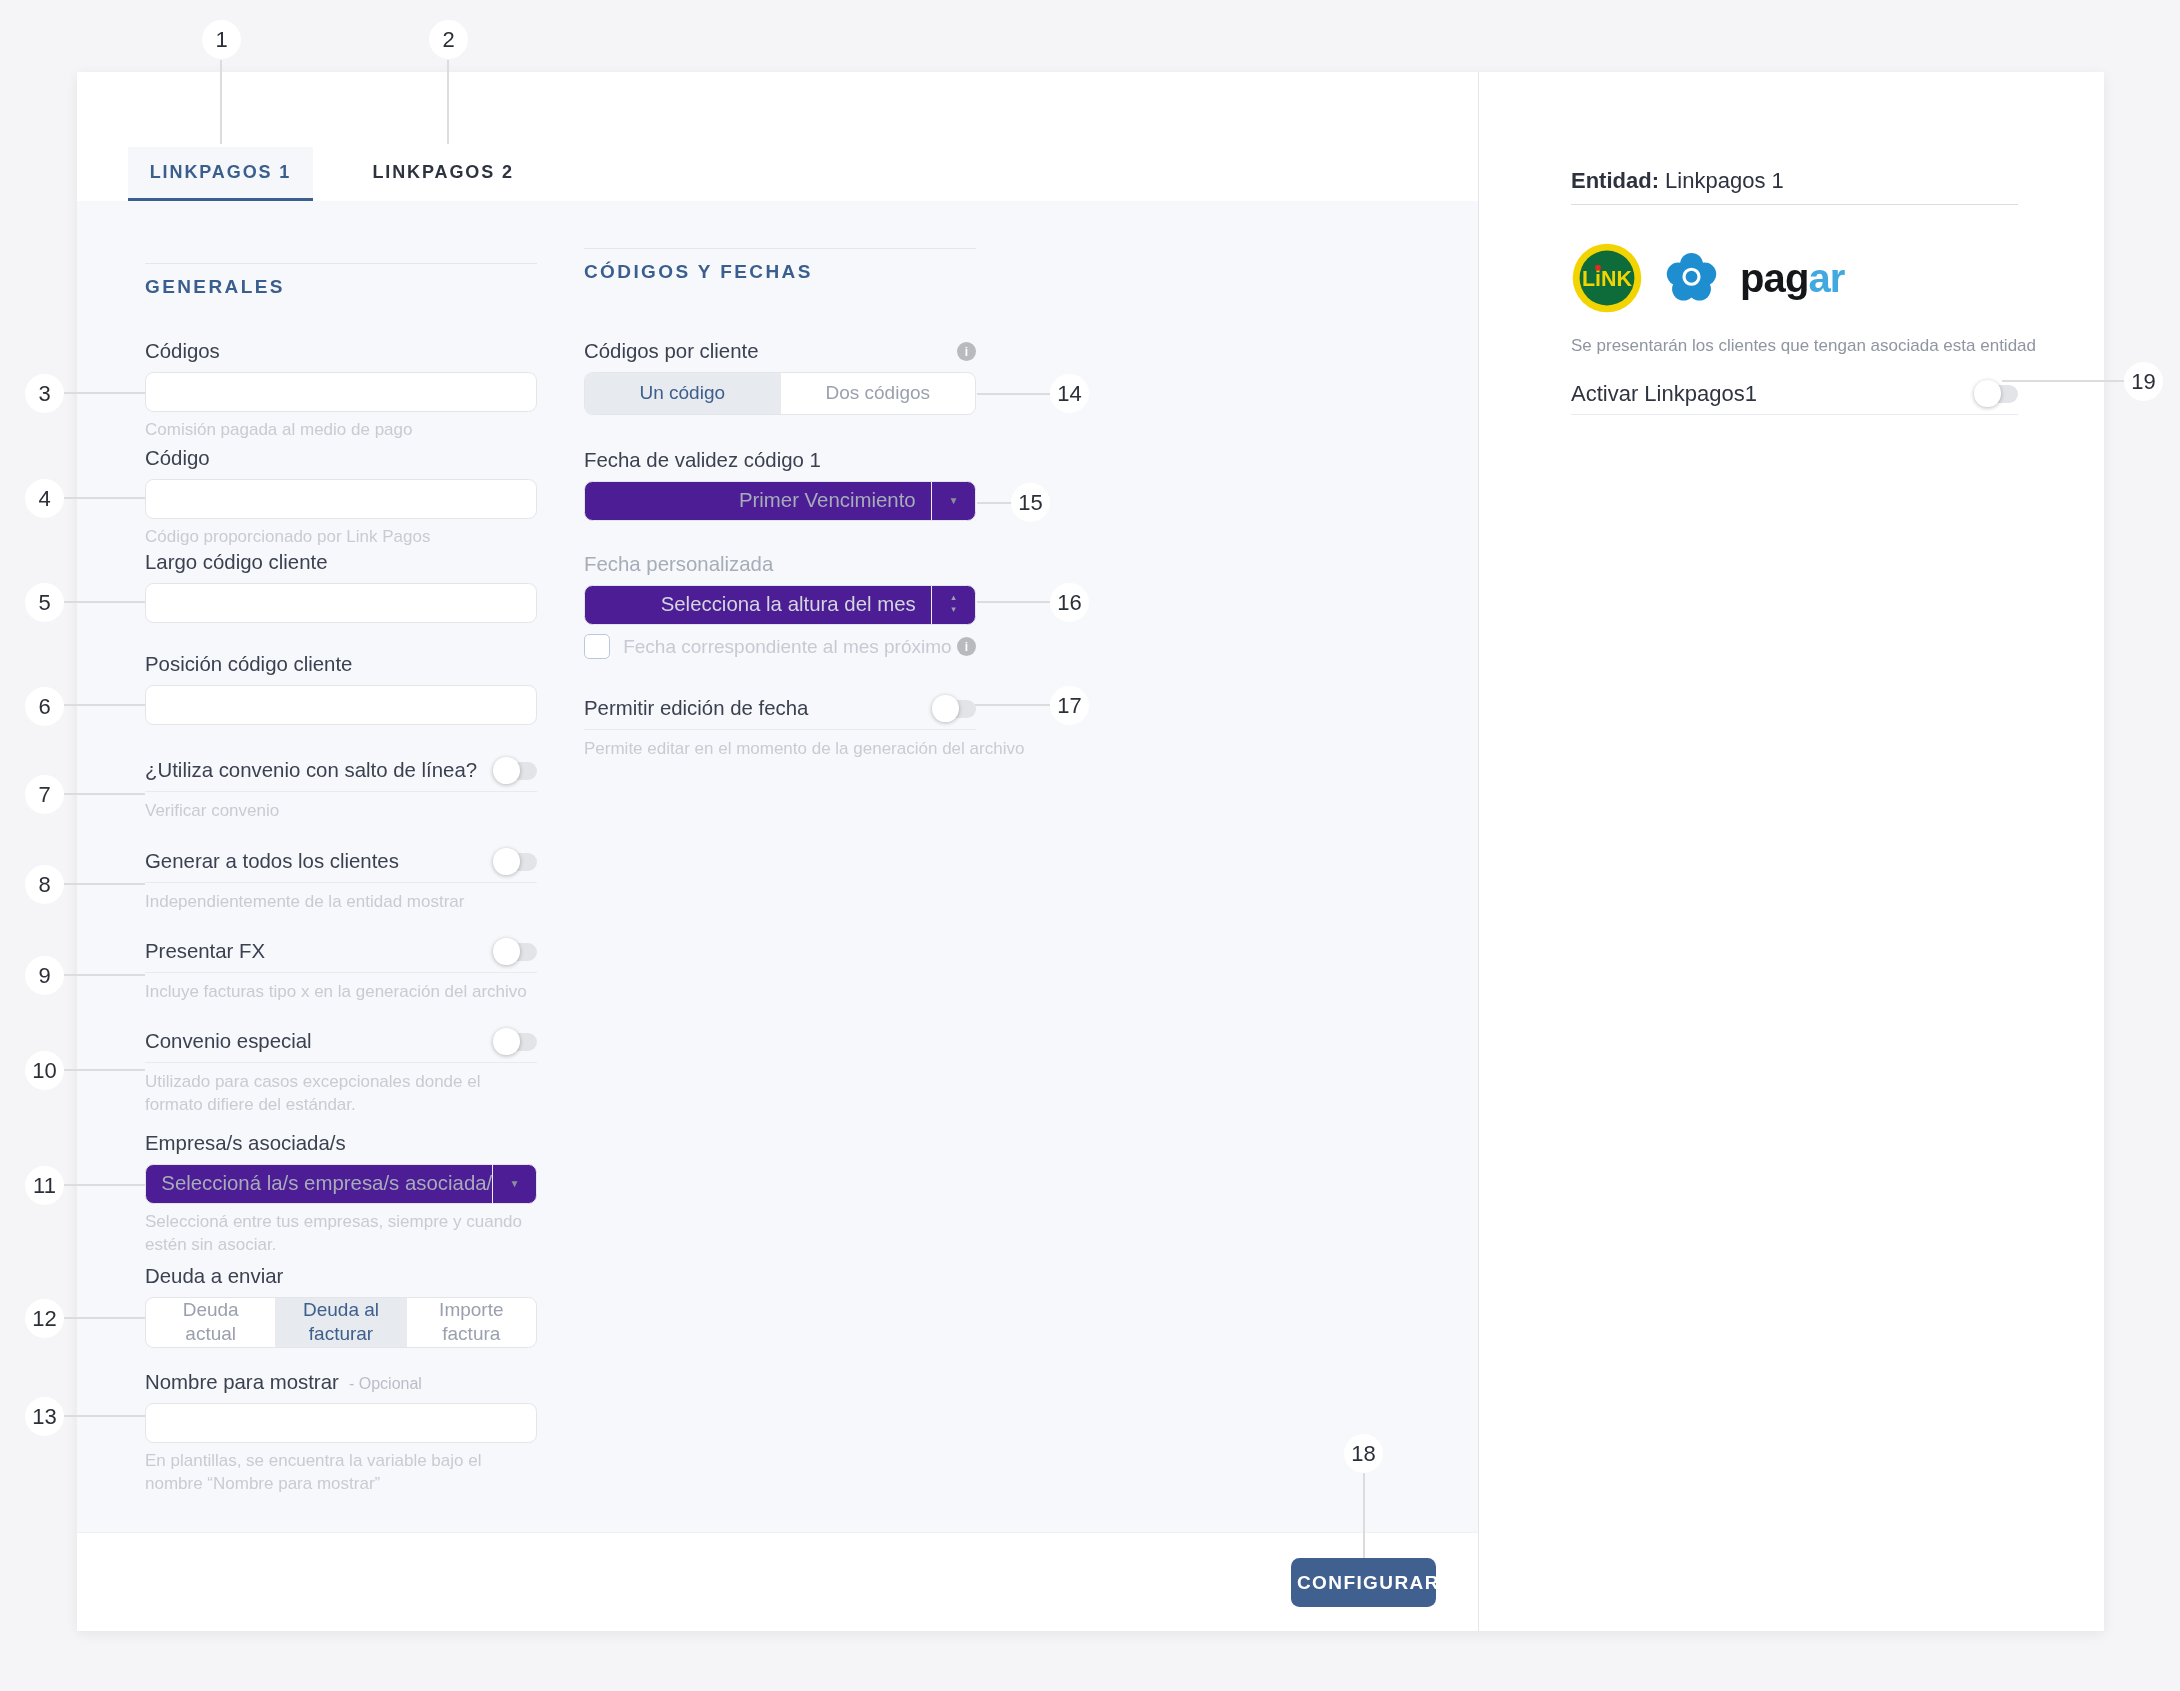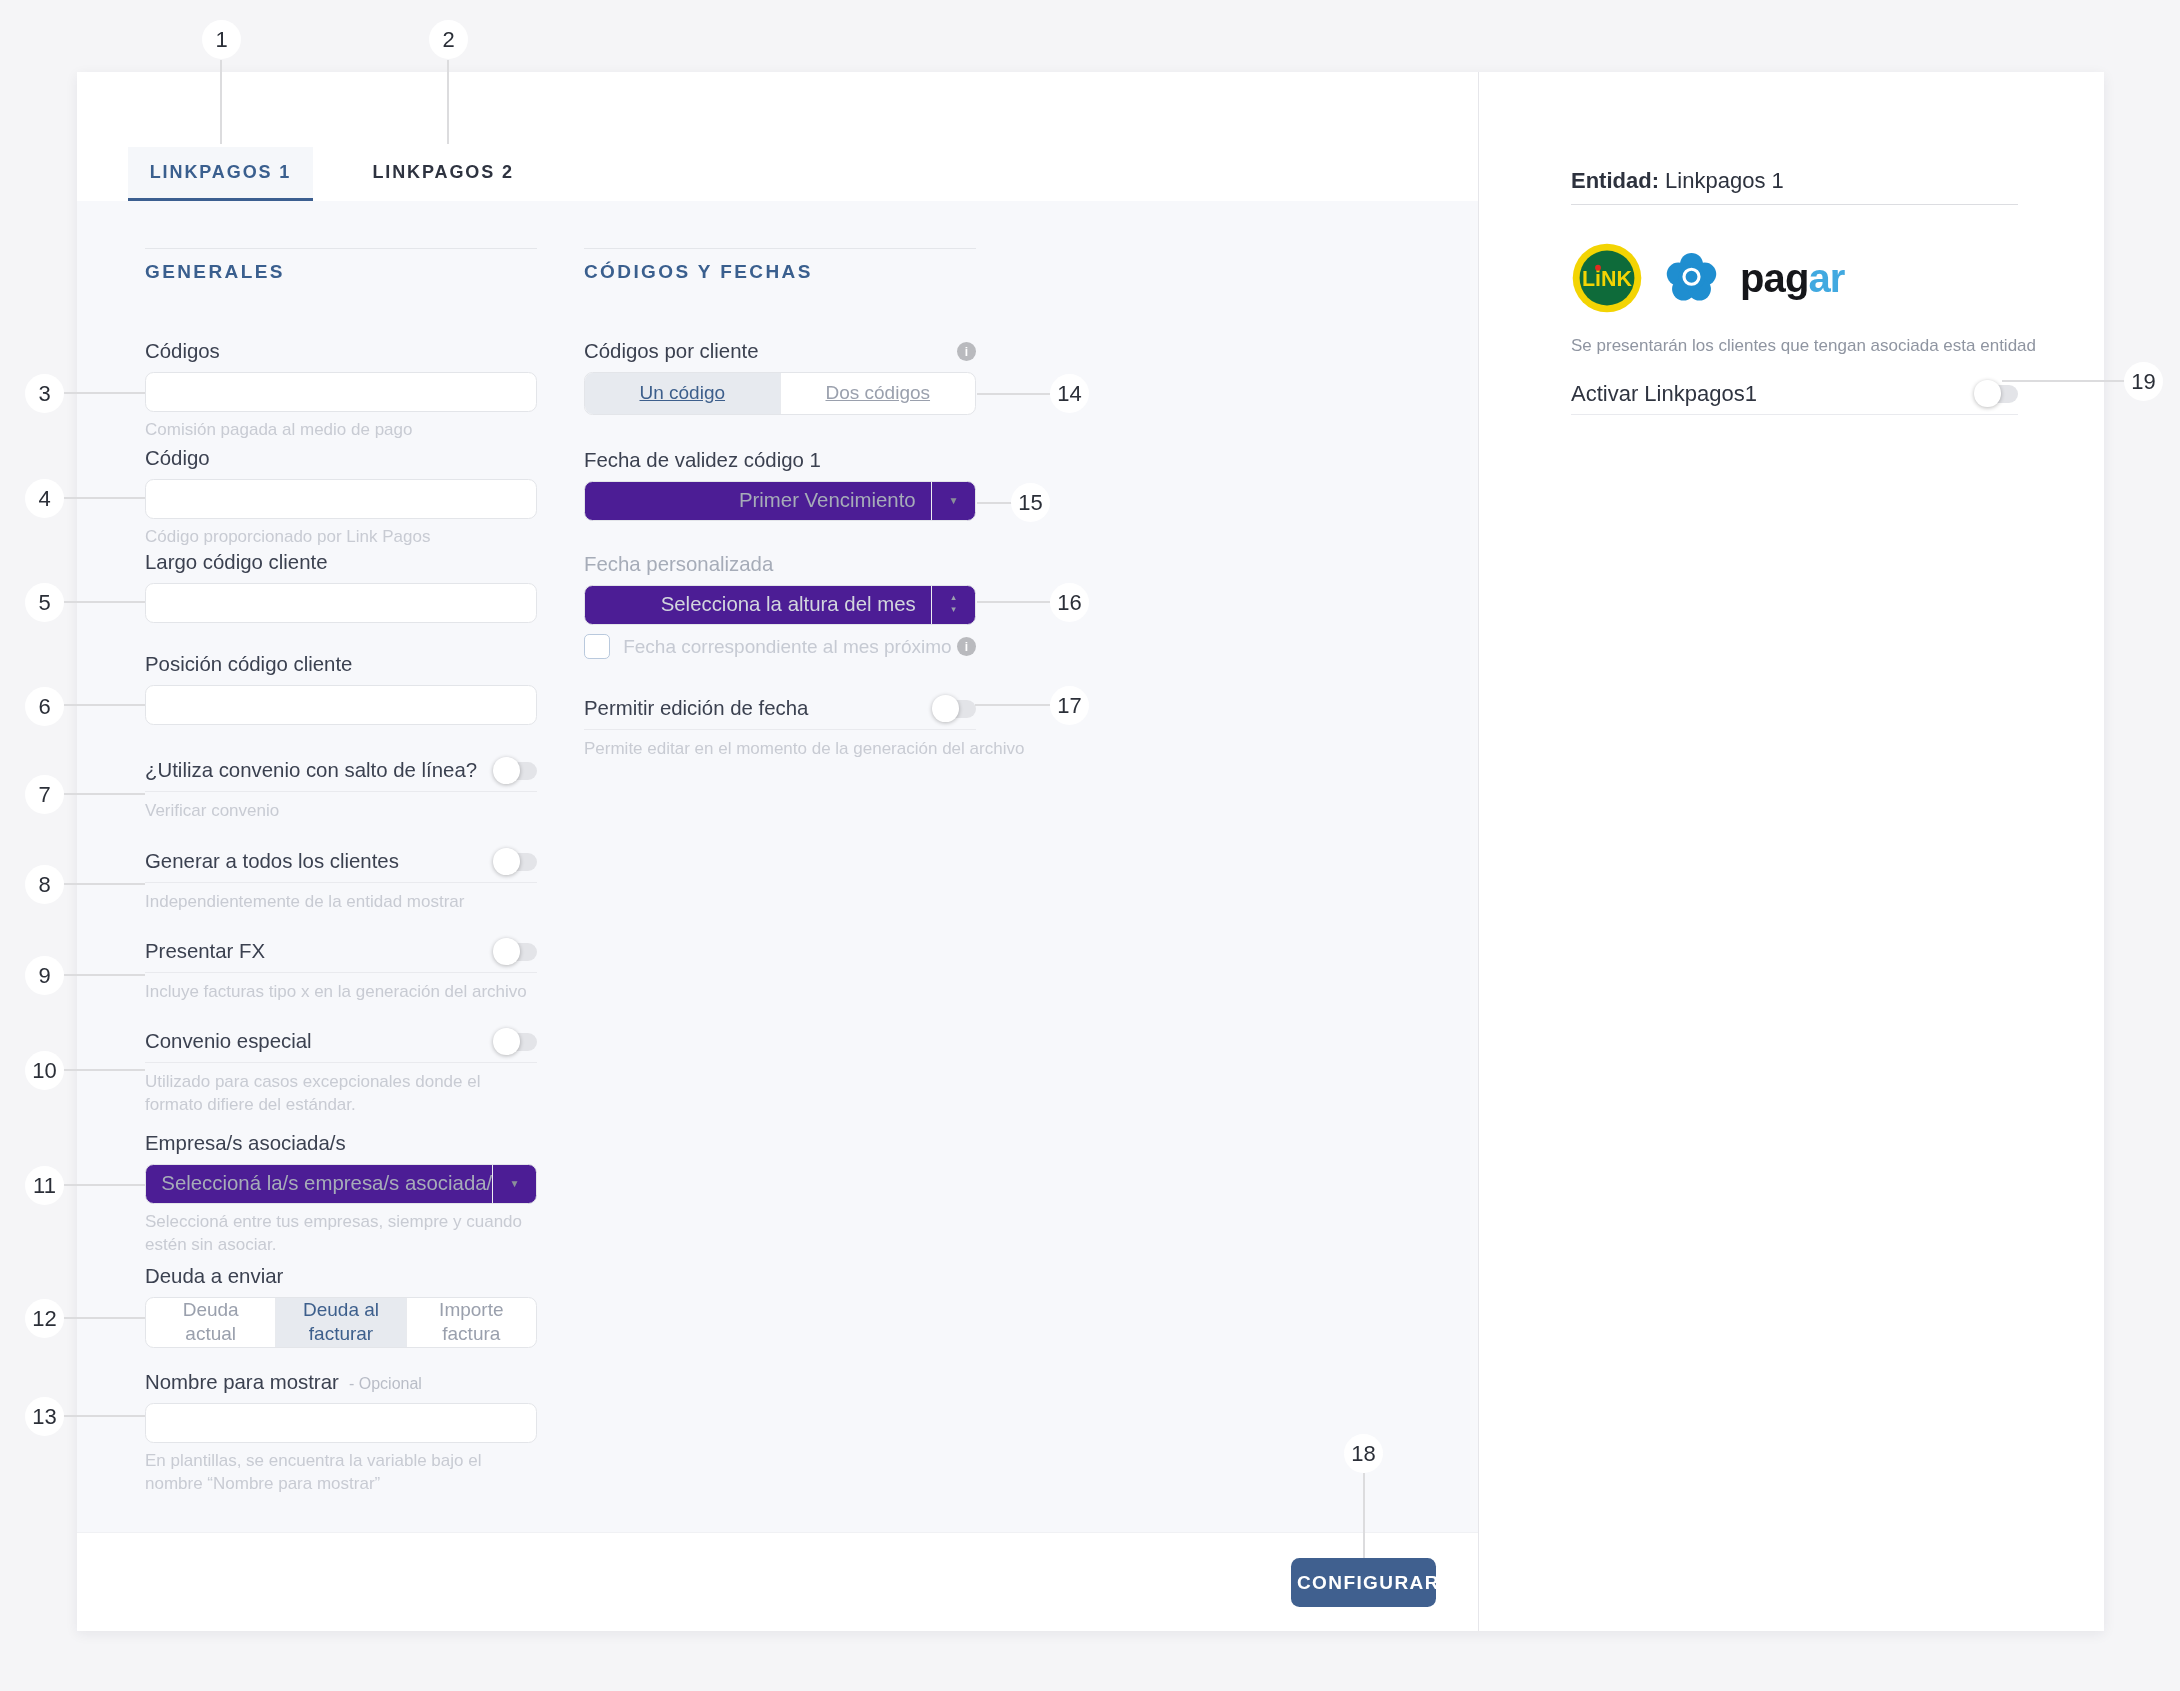--- a/index.html
+++ b/index.html
@@ -37,21 +37,21 @@
   .sel .ph.dim{color:#d2d6dd;}
   .selbox{width:43px;align-self:stretch;border-left:0.9px solid #edeef2;display:flex;align-items:center;justify-content:center;flex:0 0 auto;}
   .caret{font-size:10.2px;color:#8a8f99;}
   .spin{display:flex;flex-direction:column;align-items:center;gap:4.3px;font-size:7.7px;color:#9aa0ad;line-height:.9;}
   
   .seg{display:flex;border:0.9px solid #e3e5e9;border-radius:8.5px;overflow:hidden;background:#fff;}
   .seg .cell{flex:1;display:flex;align-items:center;justify-content:center;text-align:center;font-size:19px;line-height:1.25;color:#9aa0ad;padding:0 17px;cursor:pointer;}
   .seg .cell + .cell{border-left:0.9px solid #e8eaee;}
   .seg .cell.on{background:#e7eaef;color:#3d5f8c;}
   .seg.h58 .cell{height:49px;}
-  .seg.h48 .cell{height:41px;text-decoration:underline;}
+  .seg.h48 .cell{height:41px;}
   
   .cbrow{display:flex;align-items:center;margin-top:9.4px;}
   .cb{box-sizing:border-box;width:25.6px;height:25.6px;border:1.7px solid #b9c9dd;border-radius:5.1px;background:#fff;flex:0 0 auto;cursor:pointer;}
   .cblbl{flex:1;font-size:19px;color:#c6cad3;margin-left:13.6px;}
   .info{width:19px;height:19px;border-radius:50%;background:#b9babe;color:#fff;font-size:12px;font-weight:bold;display:flex;align-items:center;justify-content:center;flex:0 0 auto;}
   
   .footer{position:absolute;left:0;bottom:0;width:100%;height:98px;background:#fff;border-top:0.9px solid #f0f1f4;}
   .btn{position:absolute;right:42px;top:25px;width:145px;height:49px;border:none;border-radius:8.5px;background:#40608f;color:#fff;font-size:19px;font-weight:bold;letter-spacing:1.4px;font-family:"Liberation Sans",sans-serif;cursor:pointer;}
   
   .panel{position:absolute;left:1401px;top:0;width:626px;height:100%;background:#fff;border-left:0.9px solid #e6e6ea;box-sizing:border-box;padding:96px 86px 0 92px;}
@@ -75,21 +75,21 @@
   <div class="main">
 
     <div class="tabs">
       <div class="tab active">LINKPAGOS 1</div>
       <div class="tab plain">LINKPAGOS 2</div>
     </div>
 
     <div class="content">
 
       <div class="col col-left">
-        <div class="grp" style="top:47px">
+        <div class="grp" style="top:62px">
           <div class="sec-div"></div>
           <div class="sec-title">GENERALES</div>
         </div>
 
         <div class="grp" style="top:139px">
           <div class="lbl">Códigos</div>
           <input class="inp" type="text" value="" style="">
           <div class="hlp nowrap">Comisión pagada al medio de pago</div>
         </div>
 

